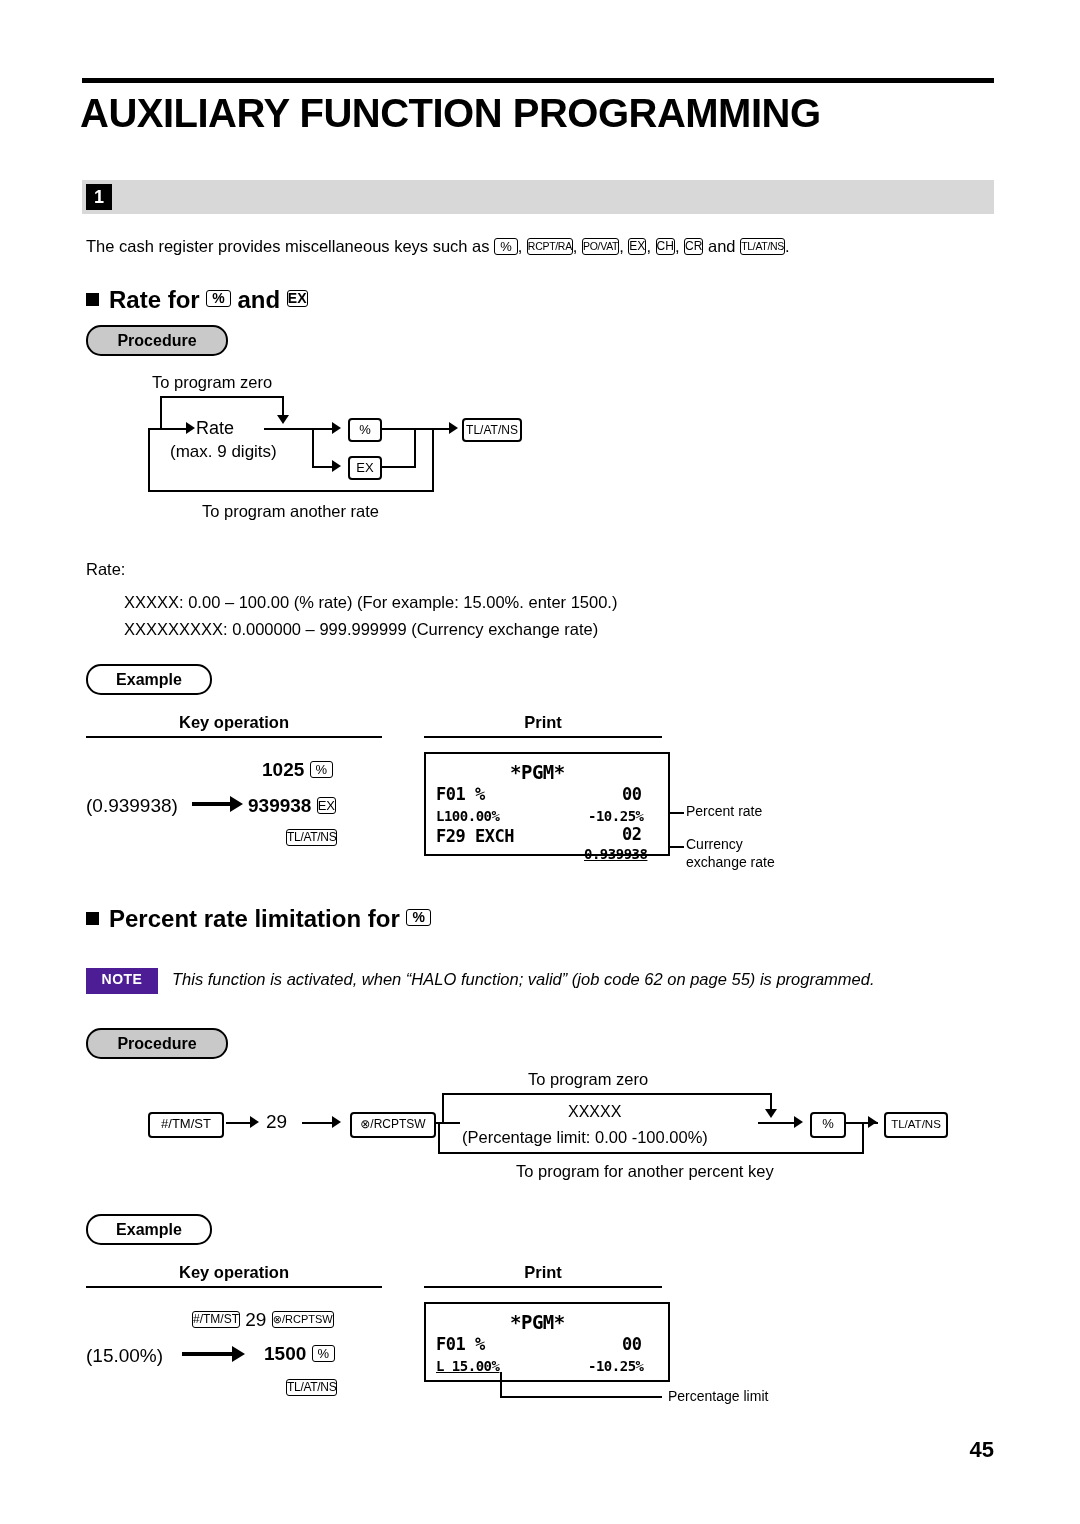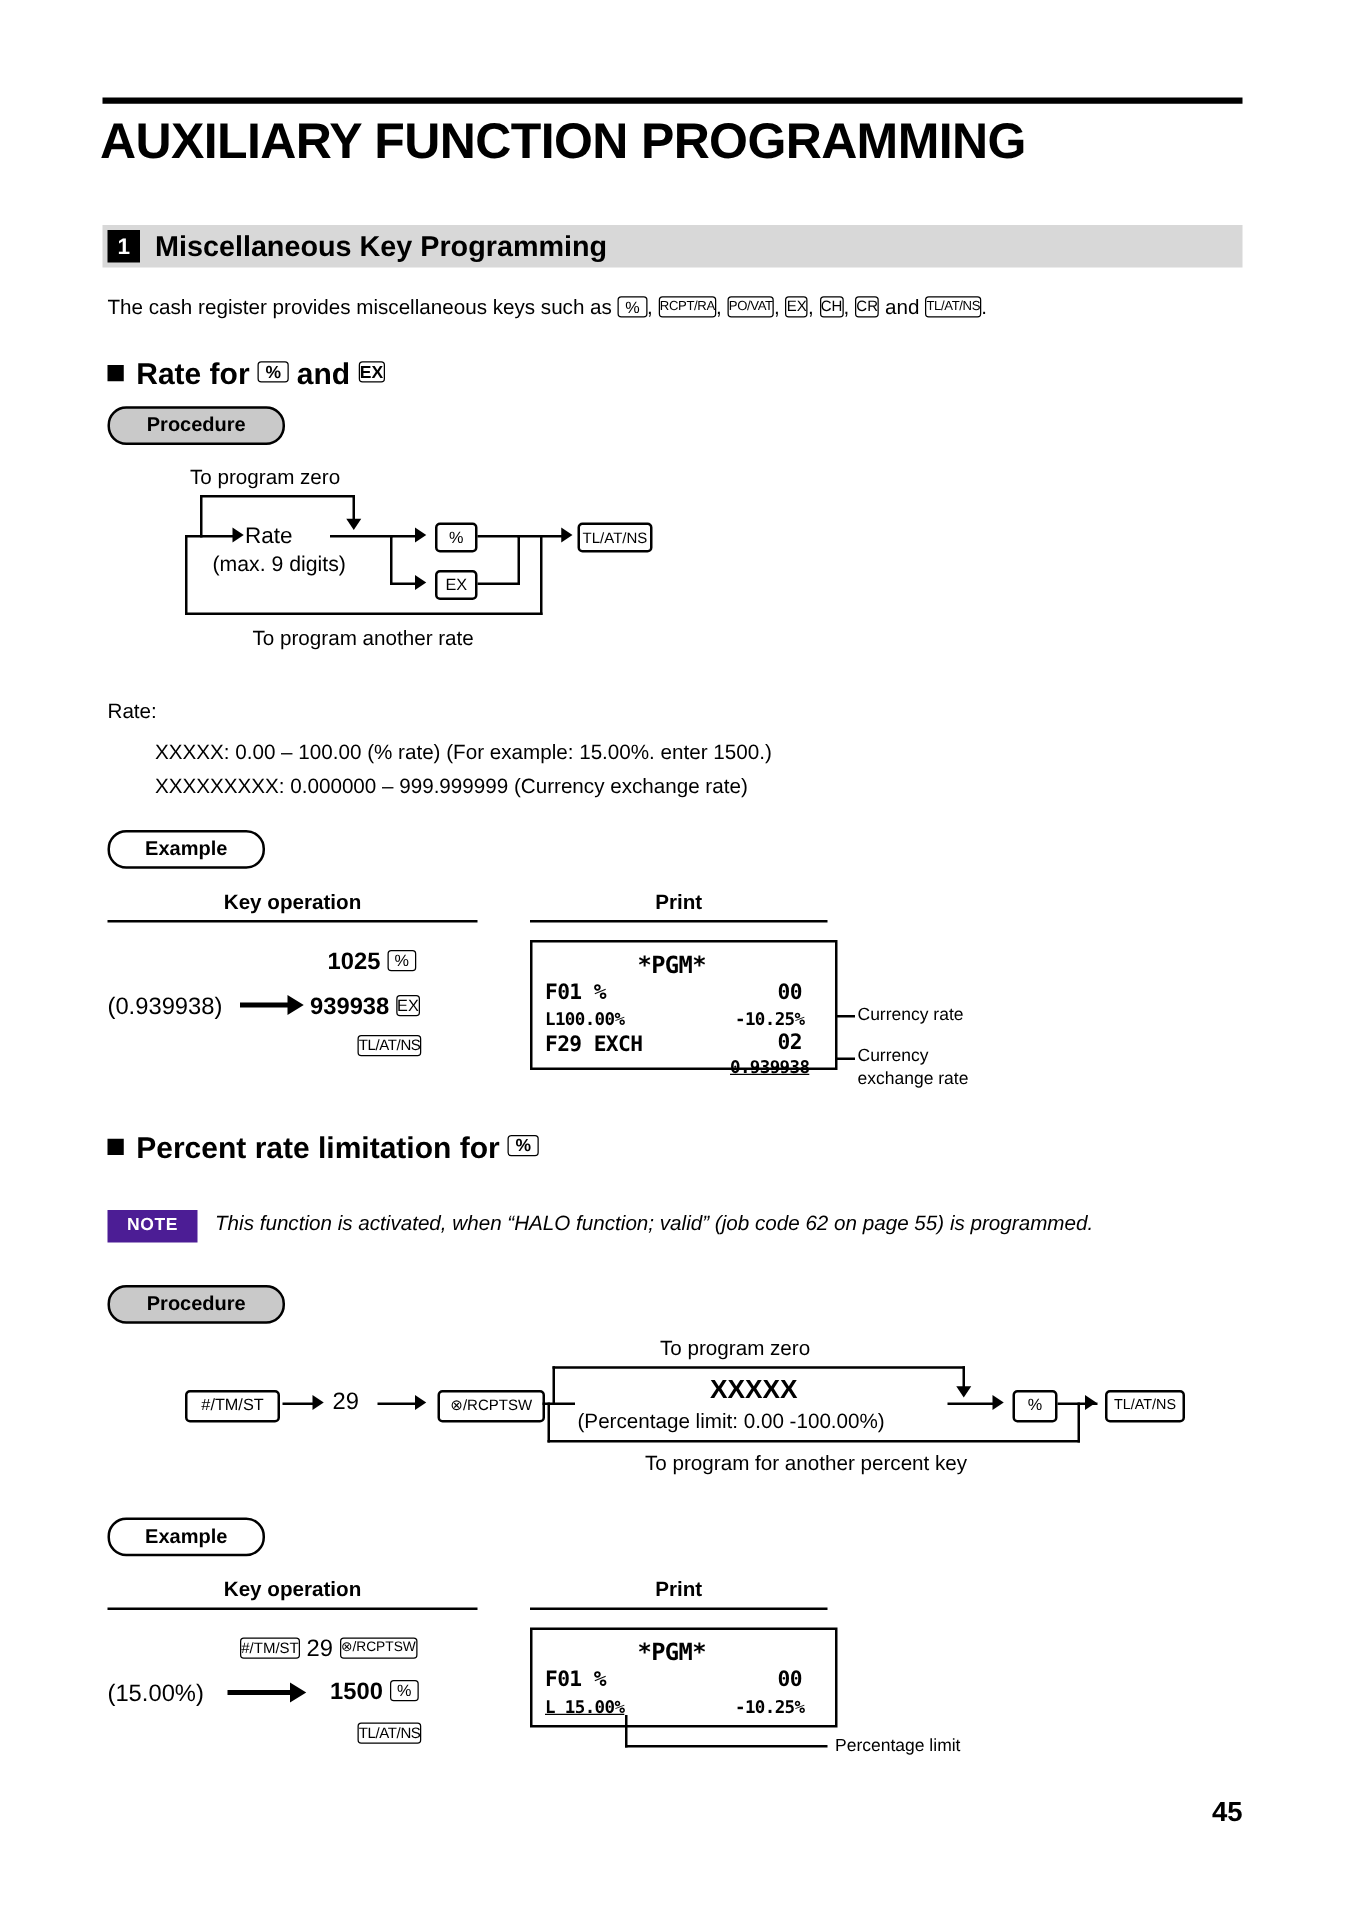--- a/index.html
+++ b/index.html
@@ -236,21 +236,20 @@
 </head>
 <body>
 
 <div class="page">
 
   <div class="title-rule"></div>
   <div class="page-title">AUXILIARY FUNCTION PROGRAMMING</div>
 
   <div class="sec-bar"></div>
   <div class="sec-num">1</div>
-  <div class="sec-title">Miscellaneous Key Programming</div>
 
   <div class="t" style="left:86px; top:235px;">
     <span>The cash register provides miscellaneous keys such as</span><span>&nbsp;</span><span class="key pct">%</span><span>,&nbsp;</span><span class="key tiny">RCPT/RA</span><span>,&nbsp;</span><span class="key tiny">PO/VAT</span><span>,&nbsp;</span><span class="key">EX</span><span>,&nbsp;</span><span class="key">CH</span><span>,&nbsp;</span><span class="key">CR</span><span>&nbsp;</span><span>and</span><span>&nbsp;</span><span class="key tiny">TL/AT/NS</span><span>.</span>
   </div>
 
   <div class="bullet-head" style="left:86px; top:286px;">
     <span class="bullet-sq"></span><span>Rate for</span><span>&nbsp;</span><span class="key pct" style="font-size:14px;top:-3px;">%</span><span>&nbsp;</span><span>and</span><span>&nbsp;</span><span class="key" style="font-size:14px;top:-3px;">EX</span>
   </div>
 
   <div class="pill grey" style="left:86px; top:325px; width:138px;">Procedure</div>
@@ -321,21 +320,21 @@
   <div class="rline" style="left:510px; top:762px; font-size:19px;">*PGM*</div>
   <div class="rline" style="left:436px; top:784px;">F01 %</div>
   <div class="rline" style="left:622px; top:784px;">00</div>
   <div class="rline sm" style="left:436px; top:806px;">L100.00%</div>
   <div class="rline sm" style="left:588px; top:806px;">-10.25%</div>
   <div class="rline" style="left:436px; top:826px;">F29 EXCH</div>
   <div class="rline" style="left:622px; top:824px;">02</div>
   <div class="rline sm" style="left:584px; top:844px; text-decoration:underline;text-align:right;">0.939938</div>
 
   <div class="ln hln" style="left:668px; top:812px; width:16px;"></div>
-  <div class="caption" style="left:686px; top:803px;">Currency rate</div>
+  <div class="caption" style="left:686px; top:803px;">Percent rate</div>
   <div class="ln hln" style="left:668px; top:846px; width:16px;"></div>
   <div class="caption" style="left:686px; top:836px;">Currency</div>
   <div class="caption" style="left:686px; top:854px;">exchange rate</div>
 
   <div class="bullet-head" style="left:86px; top:905px;">
     <span class="bullet-sq"></span><span>Percent rate limitation for</span><span>&nbsp;</span><span class="key pct" style="font-size:14px;top:-3px;">%</span>
   </div>
 
 
   <div class="note-badge" style="left:86px; top:968px; width:72px;">NOTE</div>
@@ -352,21 +351,21 @@
   <div class="box-key" style="left:350px; top:1112px; width:82px; height:22px; font-size:12px;">⊗/RCPTSW</div>
 
   <div class="ln hln" style="left:434px; top:1122px; width:26px;"></div>
 
   <div class="t" style="left:528px; top:1068px;">To program zero</div>
   <div class="ln hln" style="left:442px; top:1093px; width:330px;"></div>
   <div class="ln vln" style="left:442px; top:1093px; height:30px;"></div>
   <div class="ln vln" style="left:770px; top:1093px; height:18px;"></div>
   <div class="arrow-d" style="left:765px; top:1109px;"></div>
 
-  <div class="t" style="left:568px; top:1101px; font-size:21px;font-weight:bold;">XXXXX</div>
+  <div class="t" style="left:568px; top:1101px; font-size:16px;">XXXXX</div>
   <div class="t" style="left:462px; top:1126px;">(Percentage limit: 0.00 -100.00%)</div>
 
   <div class="ln hln" style="left:758px; top:1122px; width:42px;"></div>
   <div class="arrow-r" style="left:794px; top:1116px;"></div>
   <div class="box-key" style="left:810px; top:1112px; width:32px; height:22px; font-size:13px;">%</div>
   <div class="ln hln" style="left:846px; top:1122px; width:32px;"></div>
   <div class="arrow-r" style="left:868px; top:1116px;"></div>
   <div class="box-key" style="left:884px; top:1112px; width:60px; height:22px; font-size:11.5px;">TL/AT/NS</div>
 
   <div class="ln vln" style="left:862px; top:1122px; height:32px;"></div>

